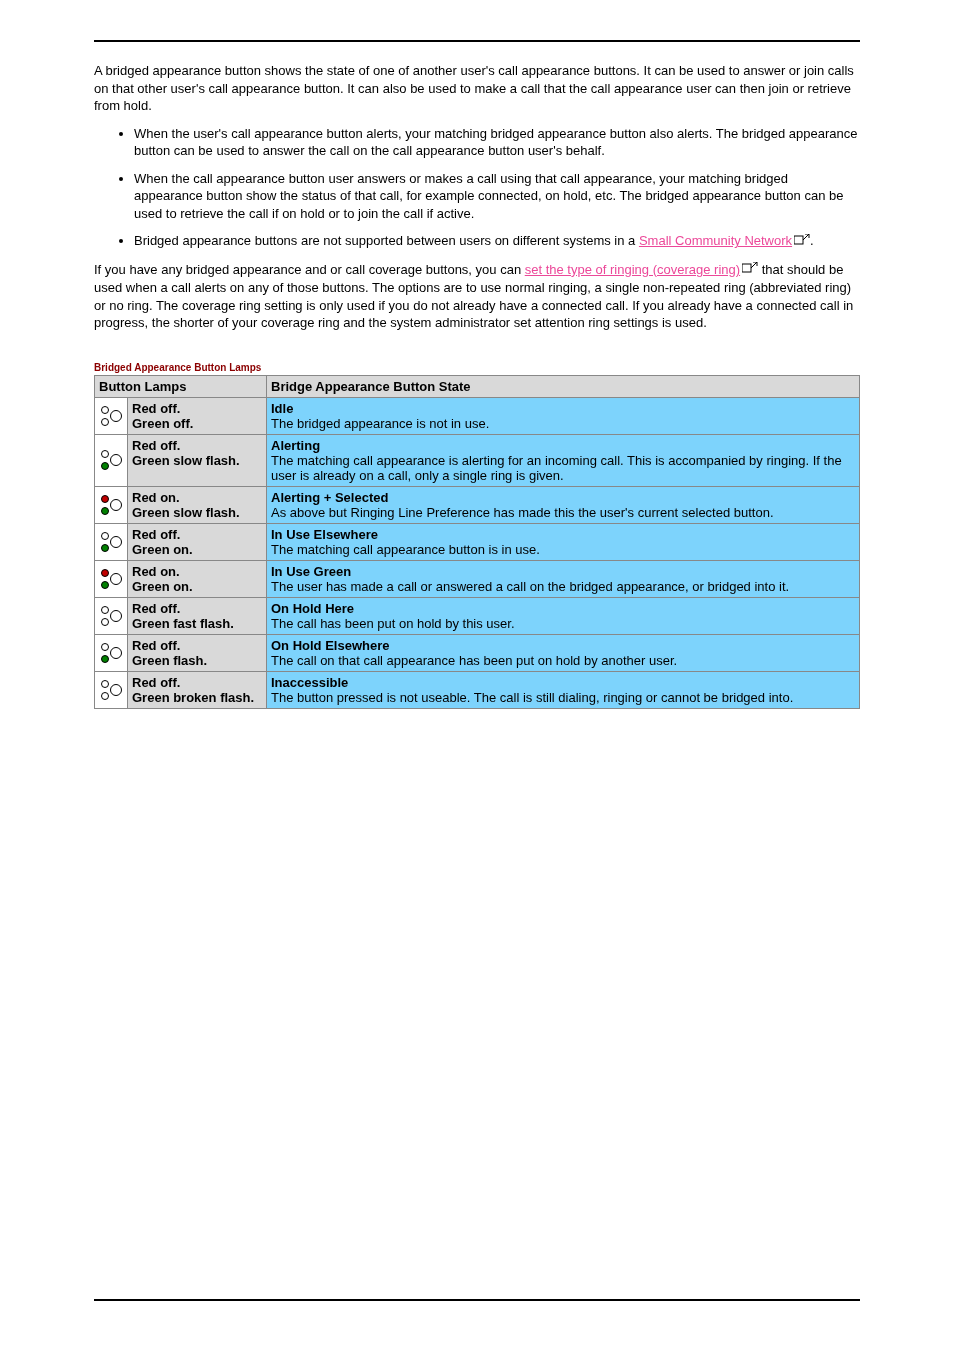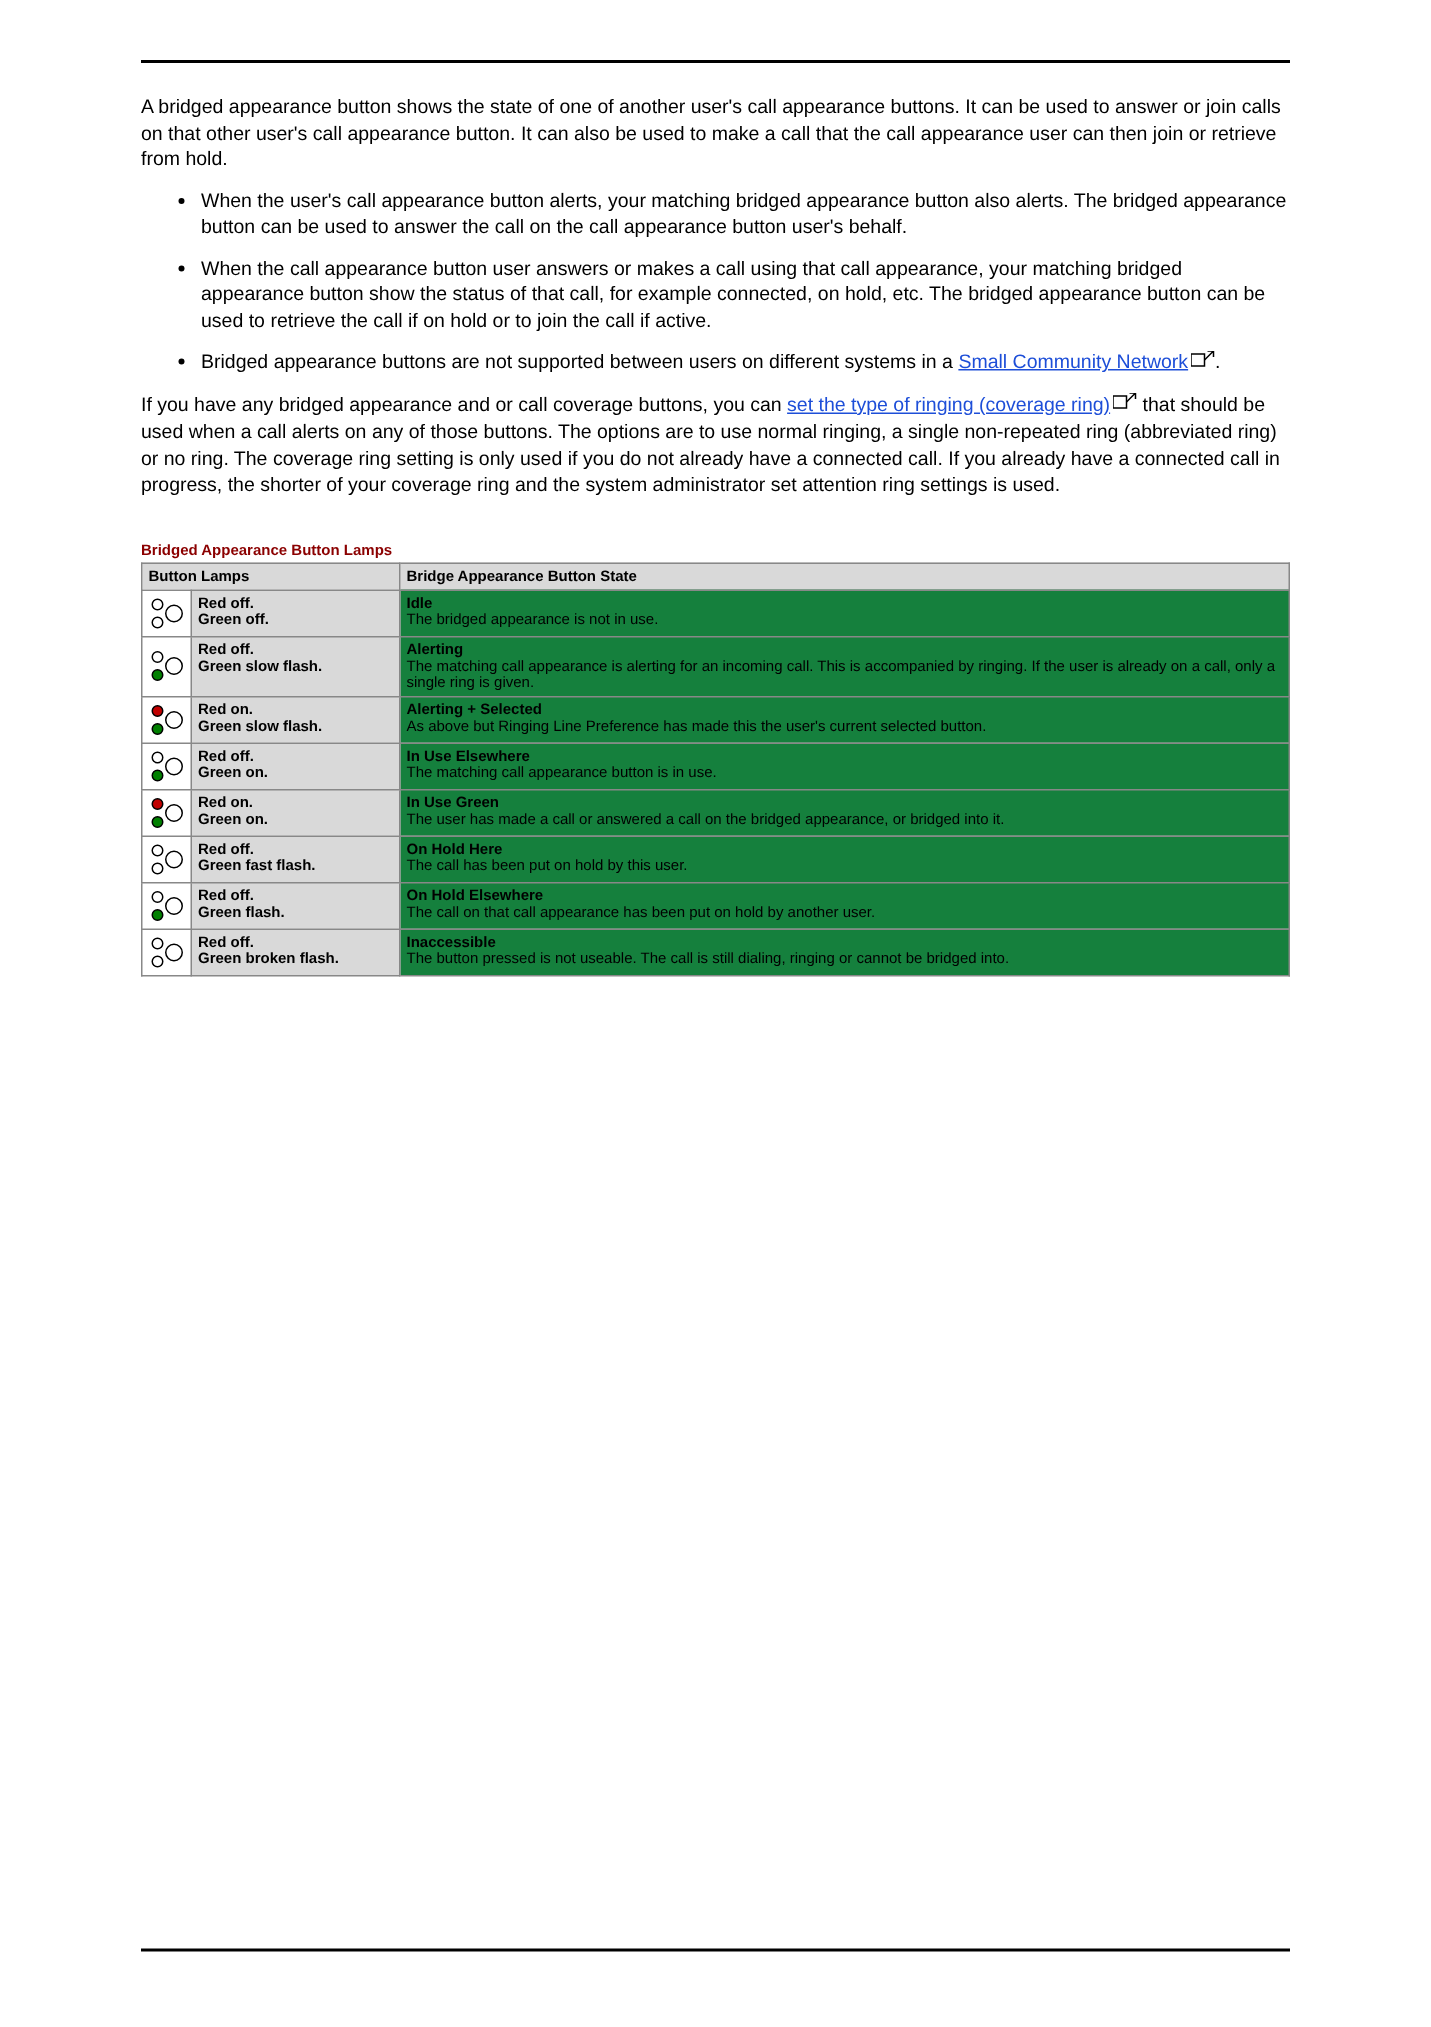--- a/index.html
+++ b/index.html
@@ -38,41 +38,41 @@
   }
   ul.bullets {
     margin: 0 0 10px 0;
     padding-left: 40px;
   }
   ul.bullets li {
     margin-bottom: 10px;
     line-height: 1.35;
   }
   a.link {
-    color: #1d4ed8;
+    color: #ec4899;
     text-decoration: underline;
   }
   .popup-icon {
     display: inline-block;
     vertical-align: middle;
     margin-left: 2px;
   }
   h2.section {
     font-size: 10px;
     font-weight: bold;
     color: #8b0000;
     margin: 30px 0 2px 0;
   }
   .section-sub {
     margin-bottom: 8px;
   }
   table.lamp-table {
     border-collapse: collapse;
     width: 100%;
-    font-size: 10px;
+    font-size: 13px;
     border-radius: 26px;
   }
   table.lamp-table th,
   table.lamp-table td {
     border: 1px solid #888;
     padding: 3px 4px;
     vertical-align: top;
     text-align: left;
   }
   table.lamp-table th {
@@ -85,21 +85,21 @@
     text-align: center;
     vertical-align: middle;
     padding: 3px 2px;
   }
   table.lamp-table td.label-cell {
     width: 130px;
     background: #d9d9d9;
     font-weight: bold;
   }
   table.lamp-table td.state-cell {
-    background: #15803d;
+    background: #7dd3fc;
   }
   .state-title {
     font-weight: bold;
     display: block;
   }
   
   .lamp-svg { display:block; margin:auto; }
 </style>
 </head>
 <body>

